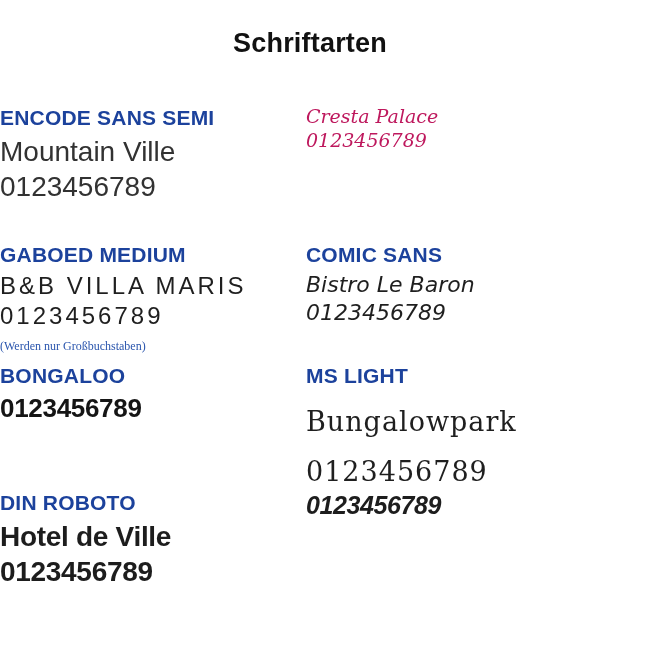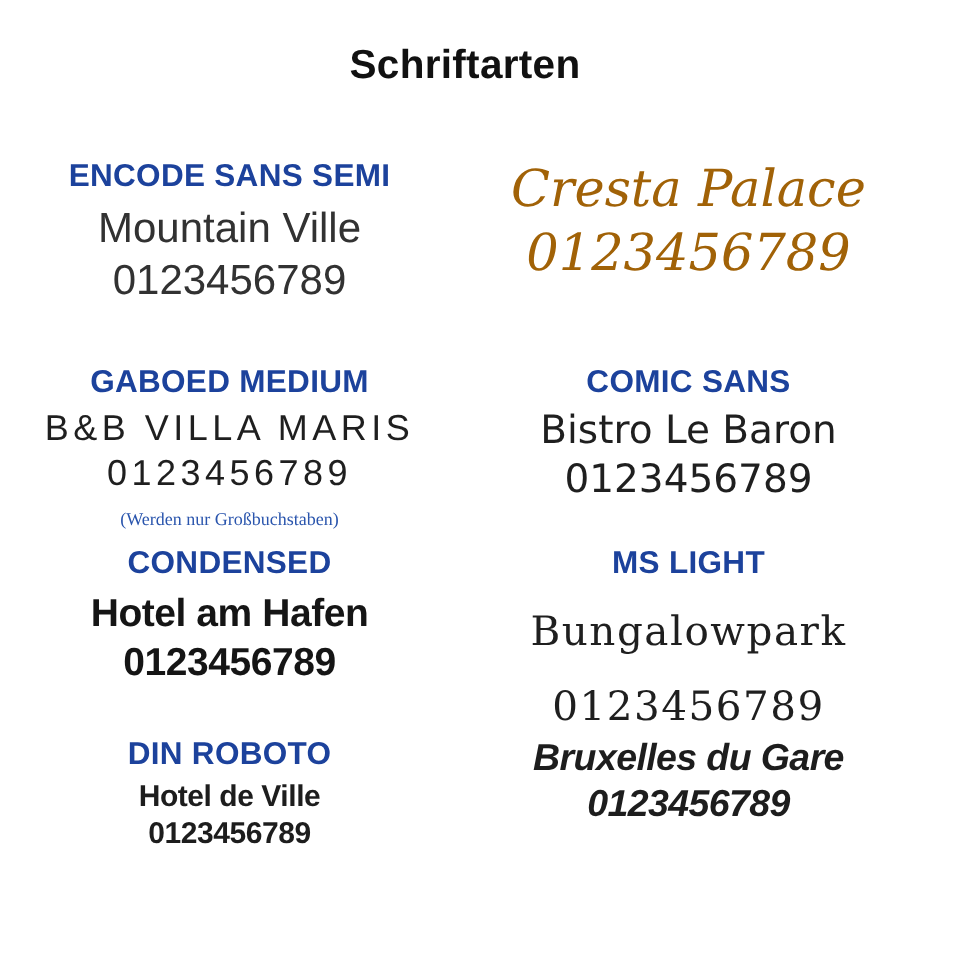--- a/index.html
+++ b/index.html
@@ -30,21 +30,21 @@
     width: 612px;
     display: grid;
     grid-template-columns: 1fr 1fr;
     grid-template-rows: 137px 121px 127px auto;
     align-items: start;
     justify-items: center;
   }
   .block {
     width: 100%;
     padding-top: 6px;
-    text-align: center;
+    text-align: left;
   }
   .fname {
     font-family: "Liberation Sans", sans-serif;
     font-size: 21px;
     font-weight: 700;
     color: #1c429c;
     letter-spacing: 0.2px;
     white-space: nowrap;
     line-height: 1.25;
     margin-bottom: 3px;
@@ -56,26 +56,26 @@
   }
   .note {
     font-family: Liberation Serif, serif;
     font-size: 12px;
     color: #2a55ad;
     line-height: 1.2;
     margin-top: 8px;
   }
   
   .f-encode  { font-family: "Liberation Sans", sans-serif; font-size: 28px; font-weight: 400; color: #323232; }
-  .f-lucida  { font-family: "DejaVu Serif", serif; font-style: italic; font-size: 34px; color: #a16207; }
+  .f-lucida  { font-family: "DejaVu Serif", serif; font-style: italic; font-size: 19px; color: #be185d; }
   .f-gaboed  { font-family: Liberation Sans, sans-serif; font-size: 24px; letter-spacing: 3px; color: #1f1f1f; }
-  .f-comic   { font-family: "DejaVu Sans", sans-serif; font-size: 26px; color: #1f1f1f; }
+  .f-comic   { font-family: "DejaVu Sans", sans-serif; font-size: 22px; color: #1f1f1f; font-style: italic; }
   .f-bongaloo{ font-family: "Liberation Sans", sans-serif; font-size: 26px; font-weight: 700; letter-spacing: -0.3px; color: #151515; }
   .f-mincho  { font-family: "DejaVu Serif", serif; font-size: 27px; letter-spacing: 1px; color: #1f1f1f; margin-top: 16px; }
-  .f-din     { font-family: "Liberation Sans", sans-serif; font-size: 20px; font-weight: 700; letter-spacing: -0.3px; color: #1d1d1d; }
+  .f-din     { font-family: "Liberation Sans", sans-serif; font-size: 28px; font-weight: 700; letter-spacing: -0.3px; color: #1d1d1d; }
   .f-roboto  { font-family: "Liberation Sans", sans-serif; font-style: italic; font-size: 25px; font-weight: 700; letter-spacing: -0.4px; color: #1d1d1d; }
 </style>
 </head>
 <body>
 
 <div class="page">
 
   <div class="title">Schriftarten</div>
 
   <div class="grid">
@@ -98,36 +98,34 @@
       <div class="note">(Werden nur Großbuchstaben)</div>
     </div>
 
     <div class="block">
       <div class="fname">COMIC SANS</div>
       <div class="sample f-comic">Bistro Le Baron</div>
       <div class="digits f-comic">0123456789</div>
     </div>
 
     <div class="block">
-      <div class="fname">CONDENSED</div>
-      <div class="sample f-bongaloo">Hotel am Hafen</div>
+      <div class="fname">BONGALOO</div>
       <div class="digits f-bongaloo">0123456789</div>
     </div>
 
     <div class="block">
       <div class="fname">MS LIGHT</div>
       <div class="sample f-mincho">Bungalowpark</div>
       <div class="digits f-mincho">0123456789</div>
     </div>
 
     <div class="block">
       <div class="fname">DIN ROBOTO</div>
       <div class="sample f-din">Hotel de Ville</div>
       <div class="digits f-din">0123456789</div>
     </div>
 
     <div class="block">
-      <div class="sample f-roboto">Bruxelles du Gare</div>
       <div class="digits f-roboto">0123456789</div>
     </div>
 
   </div>
 </div>
 
 </body></html>

